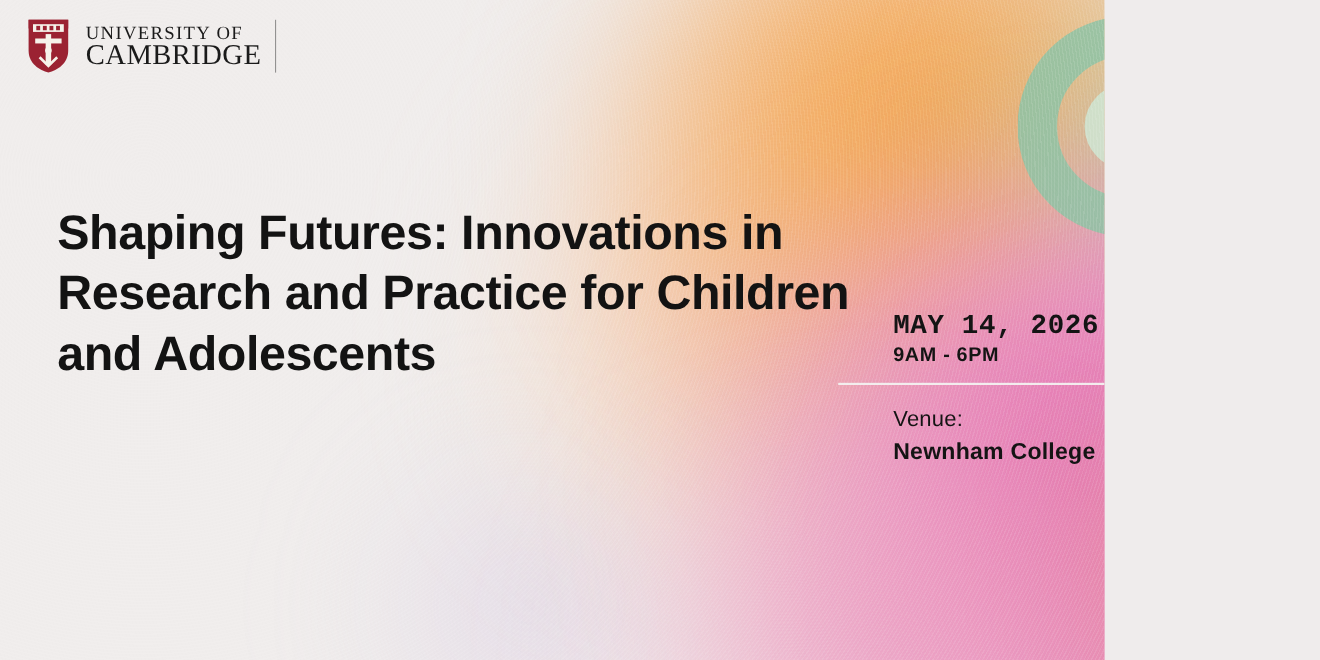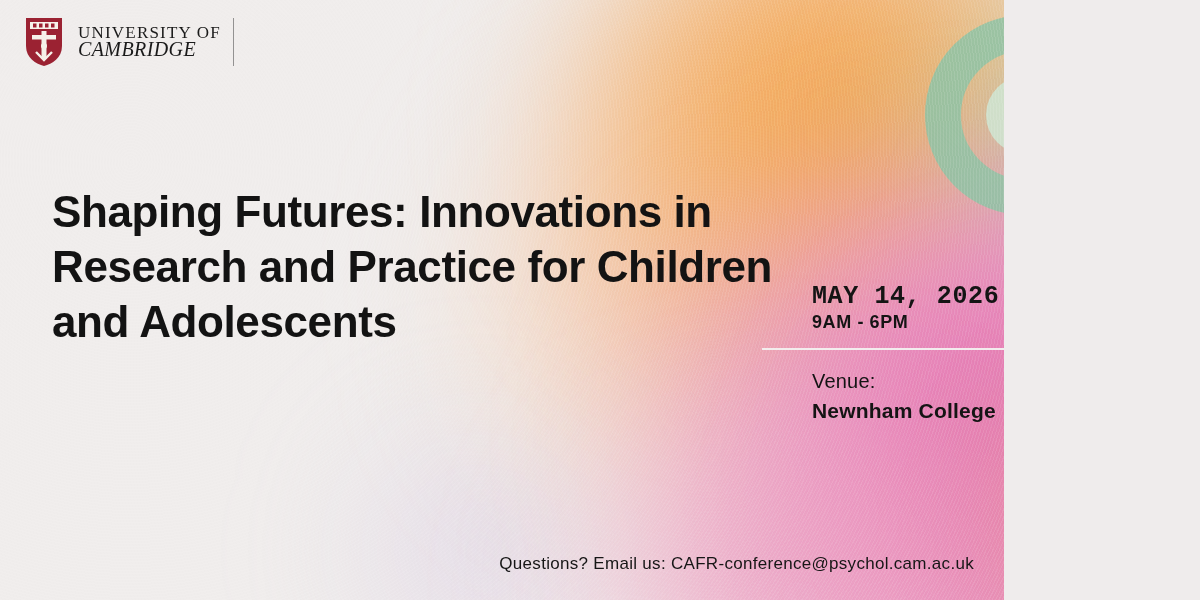--- a/index.html
+++ b/index.html
@@ -119,21 +119,21 @@
     align-items: center;
     gap: 12px;
   }
   .uni-name {
     font-family: "Liberation Serif", serif;
     color: #1a1a1a;
     line-height: 1.04;
     letter-spacing: .5px;
   }
   .uni-name .l1 { display: block; font-size: 17px; font-weight: 400; letter-spacing: 1.2px; }
-  .uni-name .l2 { display: block; font-size: 20px; font-weight: 400; letter-spacing: .4px; margin-top: -2px; font-style: italic; }
+  .uni-name .l2 { display: block; font-size: 26px; font-weight: 400; letter-spacing: .4px; margin-top: -2px; }
 
   .divider-v {
     width: 1px;
     height: 48px;
     background: #555;
     opacity: .6;
   }
 
   .centre-name {
     font-family: "Liberation Sans", sans-serif;
@@ -266,15 +266,14 @@
   <h1 class="title">Shaping Futures: Innovations in Research and Practice for Children and Adolescents</h1>
 
   <div class="info">
     <div class="date-line">MAY 14, 2026</div>
     <div class="time-line">9AM - 6PM</div>
     <div class="rule"></div>
     <div class="venue-label">Venue:</div>
     <div class="venue-l1">Newnham College</div>
   </div>
 
-  <div class="contact">Questions? Email us: CAFR-conference@psychol.cam.ac.uk</div>
 
 </div>
 
 </body></html>

